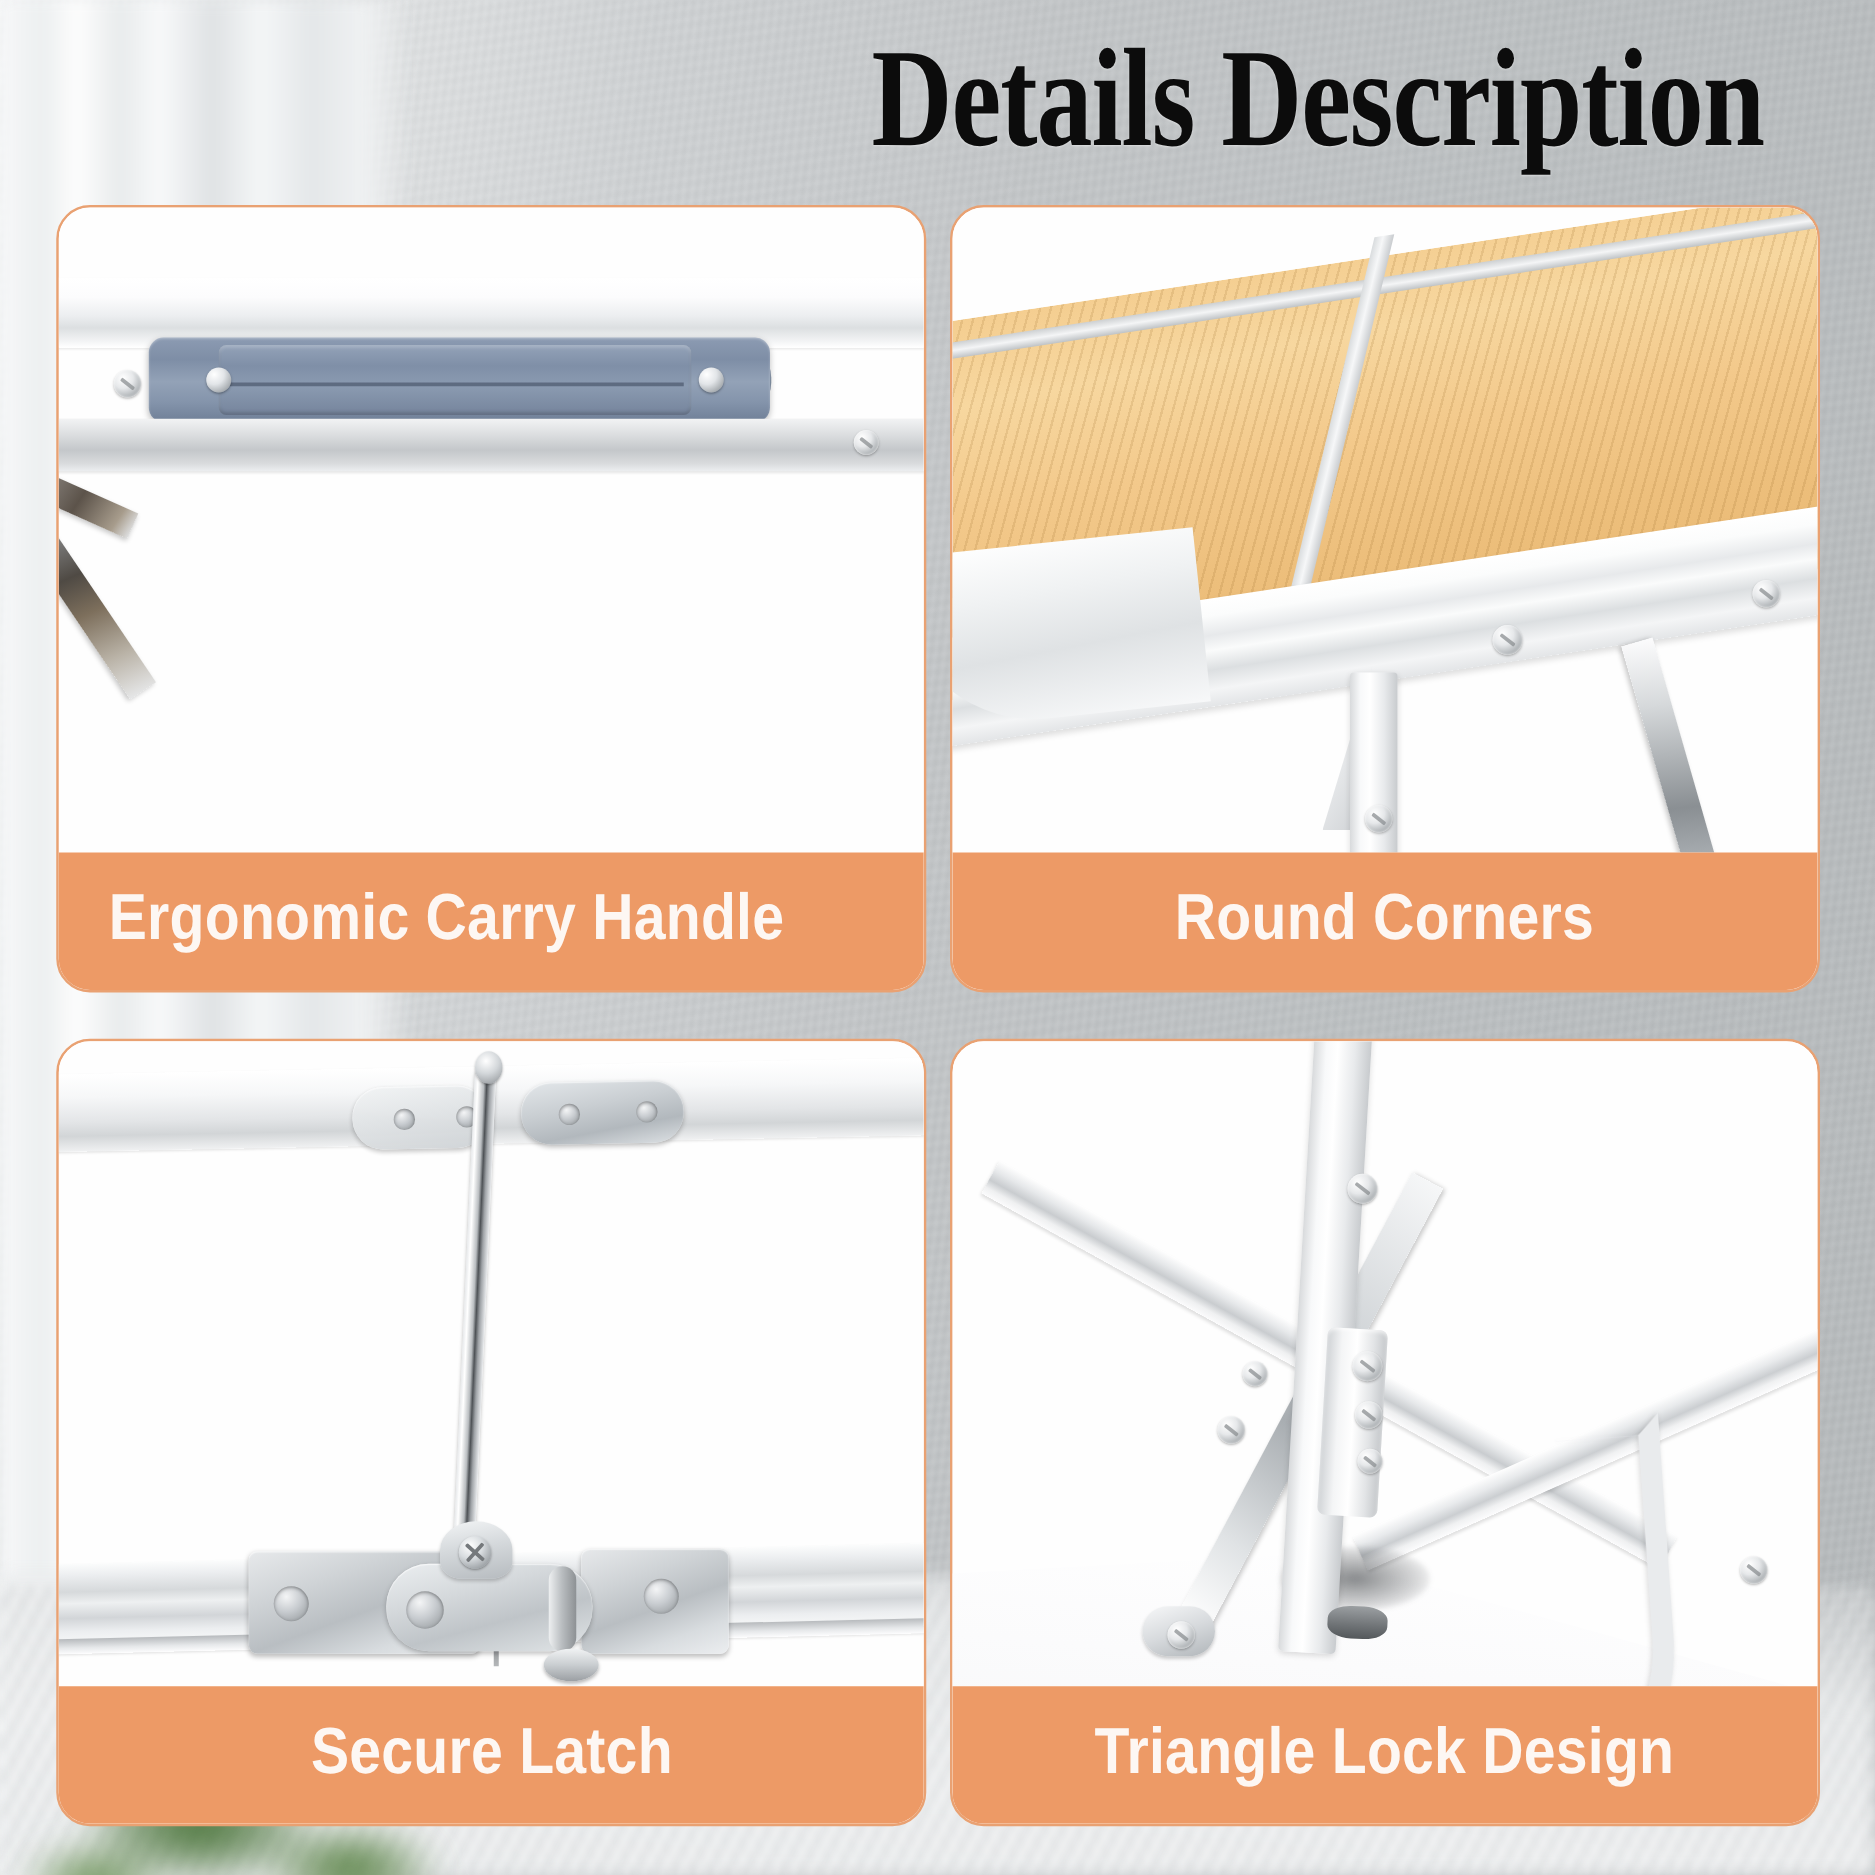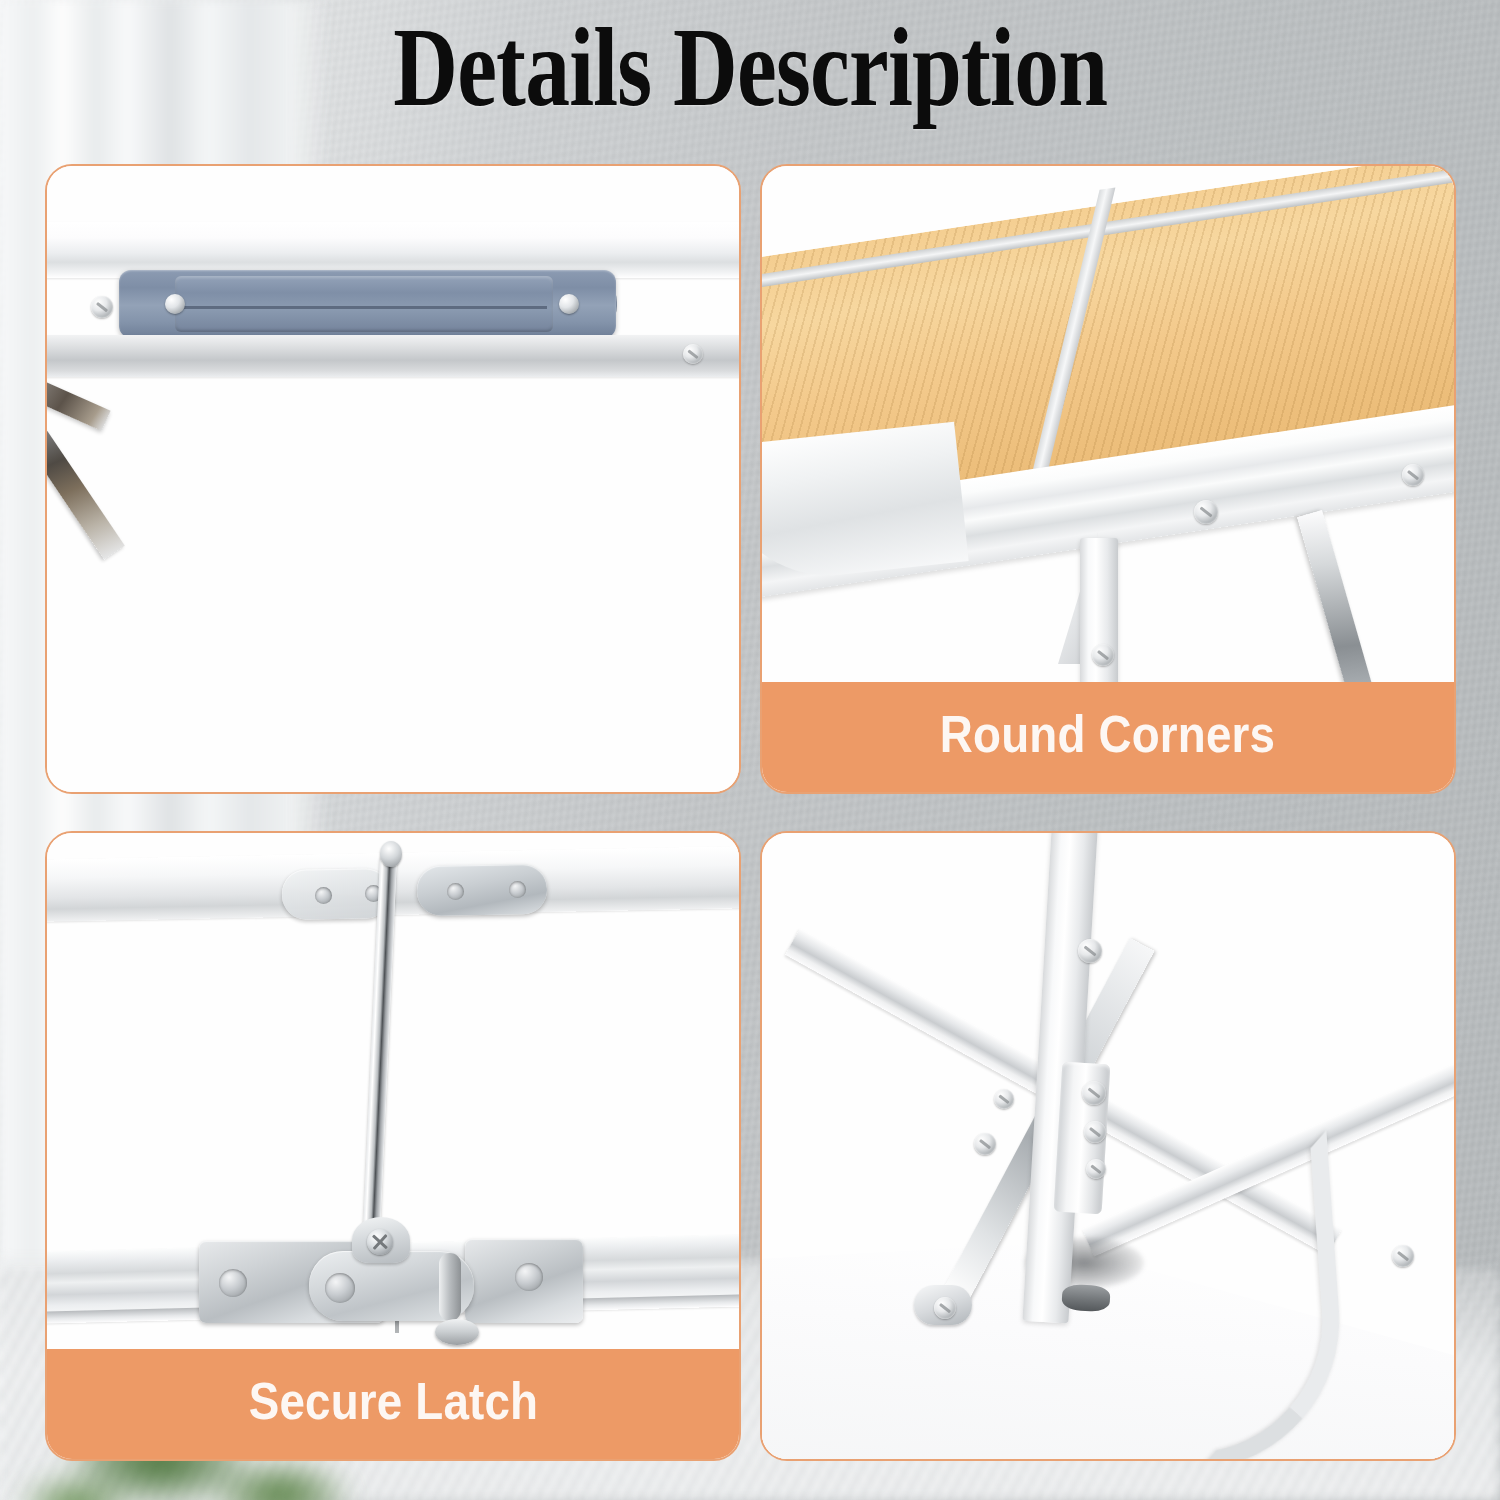--- a/index.html
+++ b/index.html
@@ -52,22 +52,22 @@
     position:absolute; left:-20px; bottom:-30px; width:420px; height:220px;
     background:
       radial-gradient(ellipse 120px 60px at 180px 150px, #3e6b2c 0%, rgba(62,107,44,.45) 55%, rgba(62,107,44,0) 78%),
       radial-gradient(ellipse 90px 45px at 300px 185px, #46742f 0%, rgba(70,116,47,.35) 58%, rgba(70,116,47,0) 80%),
       radial-gradient(ellipse 70px 38px at 95px 195px, #52803a 0%, rgba(82,128,58,.30) 60%, rgba(82,128,58,0) 82%);
     filter:blur(13px);
   }
 
   
   #title {
-    position:absolute; left:0; right:0; top:12px; height:110px;
-    text-align:center; z-index:5;
+    position:absolute; left:0; right:0; top:24px; height:110px;
+    text-align:right; z-index:5;
   }
   #title span {
     display:inline-block;
     font-family:"Liberation Serif", serif;
     font-weight:700;
     font-size:112px;
     line-height:110px;
     letter-spacing:-1px;
     color:#0c0c0c;
     transform:scaleX(.80);
@@ -398,20 +398,23 @@
       <div class="handle-base"></div>
       <div class="handle-grip"></div>
       <div class="handle-groove"></div>
       <div class="handle-eye" style="left:118px; top:128px"></div>
       <div class="handle-eye" style="left:512px; top:128px"></div>
       <div class="alu-rail rail-bot"></div>
       <div class="screw" style="left:44px;  top:130px; width:22px; height:22px"></div>
       <div class="screw" style="left:636px; top:178px; width:20px; height:20px"></div>
       <div class="steel-bar brace2"></div>
       <div class="steel-bar brace"></div>
+    </div>
+    <div class="caption left">
+      <span>Ergonomic Carry Handle</span>
     </div>
   </div>
 
   <div class="card">
     <div class="photo" id="p3">
       <div class="top-wood"></div>
       <div class="wood-seam2"></div>
       <div class="wood-seam"></div>
       <div class="alu-edge"></div>
       <div class="corner-round"></div>
@@ -473,15 +476,18 @@
       <div class="foot-cap"></div>
       <div class="screw" style="left:316px; top:106px;  width:24px; height:24px"></div>
       <div class="screw" style="left:320px; top:248px;  width:24px; height:24px"></div>
       <div class="screw" style="left:322px; top:288px;  width:22px; height:22px"></div>
       <div class="screw" style="left:324px; top:326px;  width:20px; height:20px"></div>
       <div class="screw" style="left:232px; top:256px;  width:20px; height:20px"></div>
       <div class="screw" style="left:212px; top:300px;  width:22px; height:22px"></div>
       <div class="screw" style="left:172px; top:464px;  width:22px; height:22px"></div>
       <div class="screw" style="left:630px; top:412px;  width:22px; height:22px"></div>
     </div>
+    <div class="caption center">
+      <span>Triangle Lock Design</span>
+    </div>
   </div>
 
 </div>
 
 </body></html>

